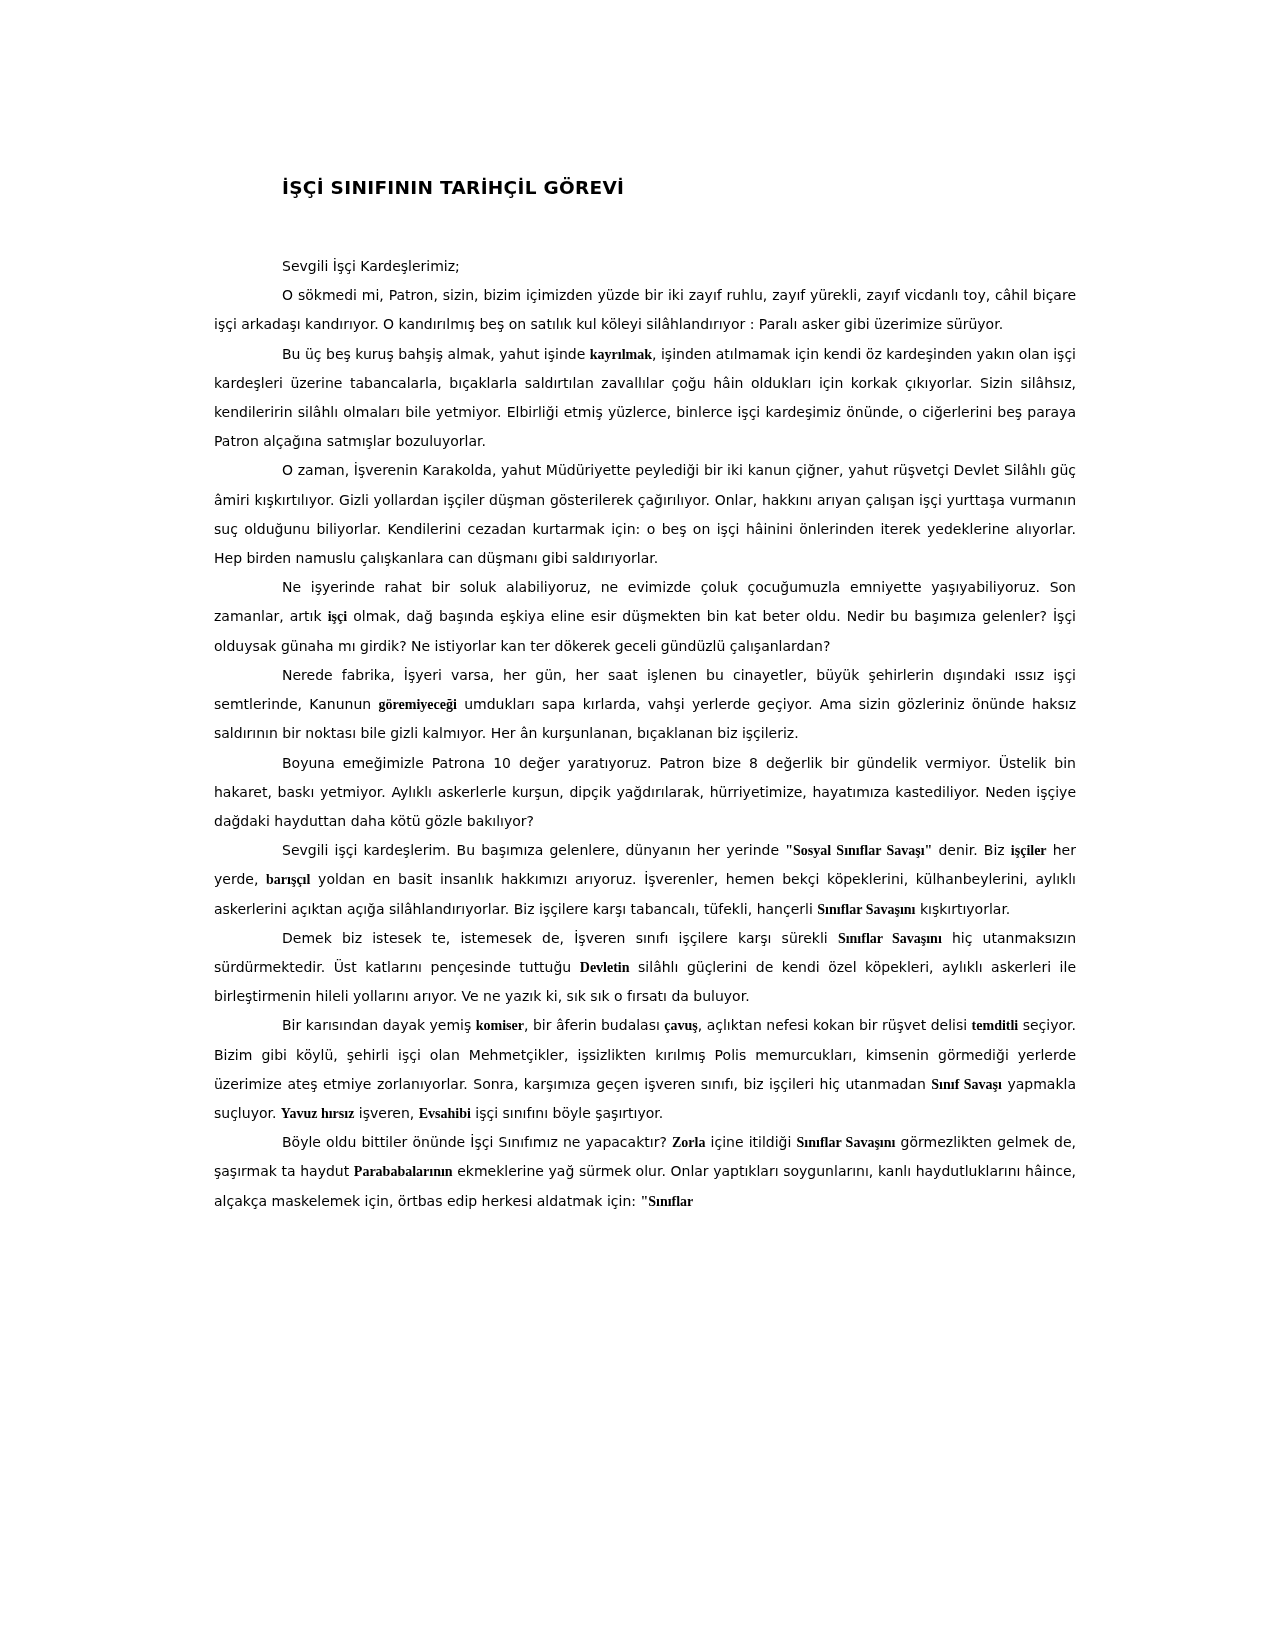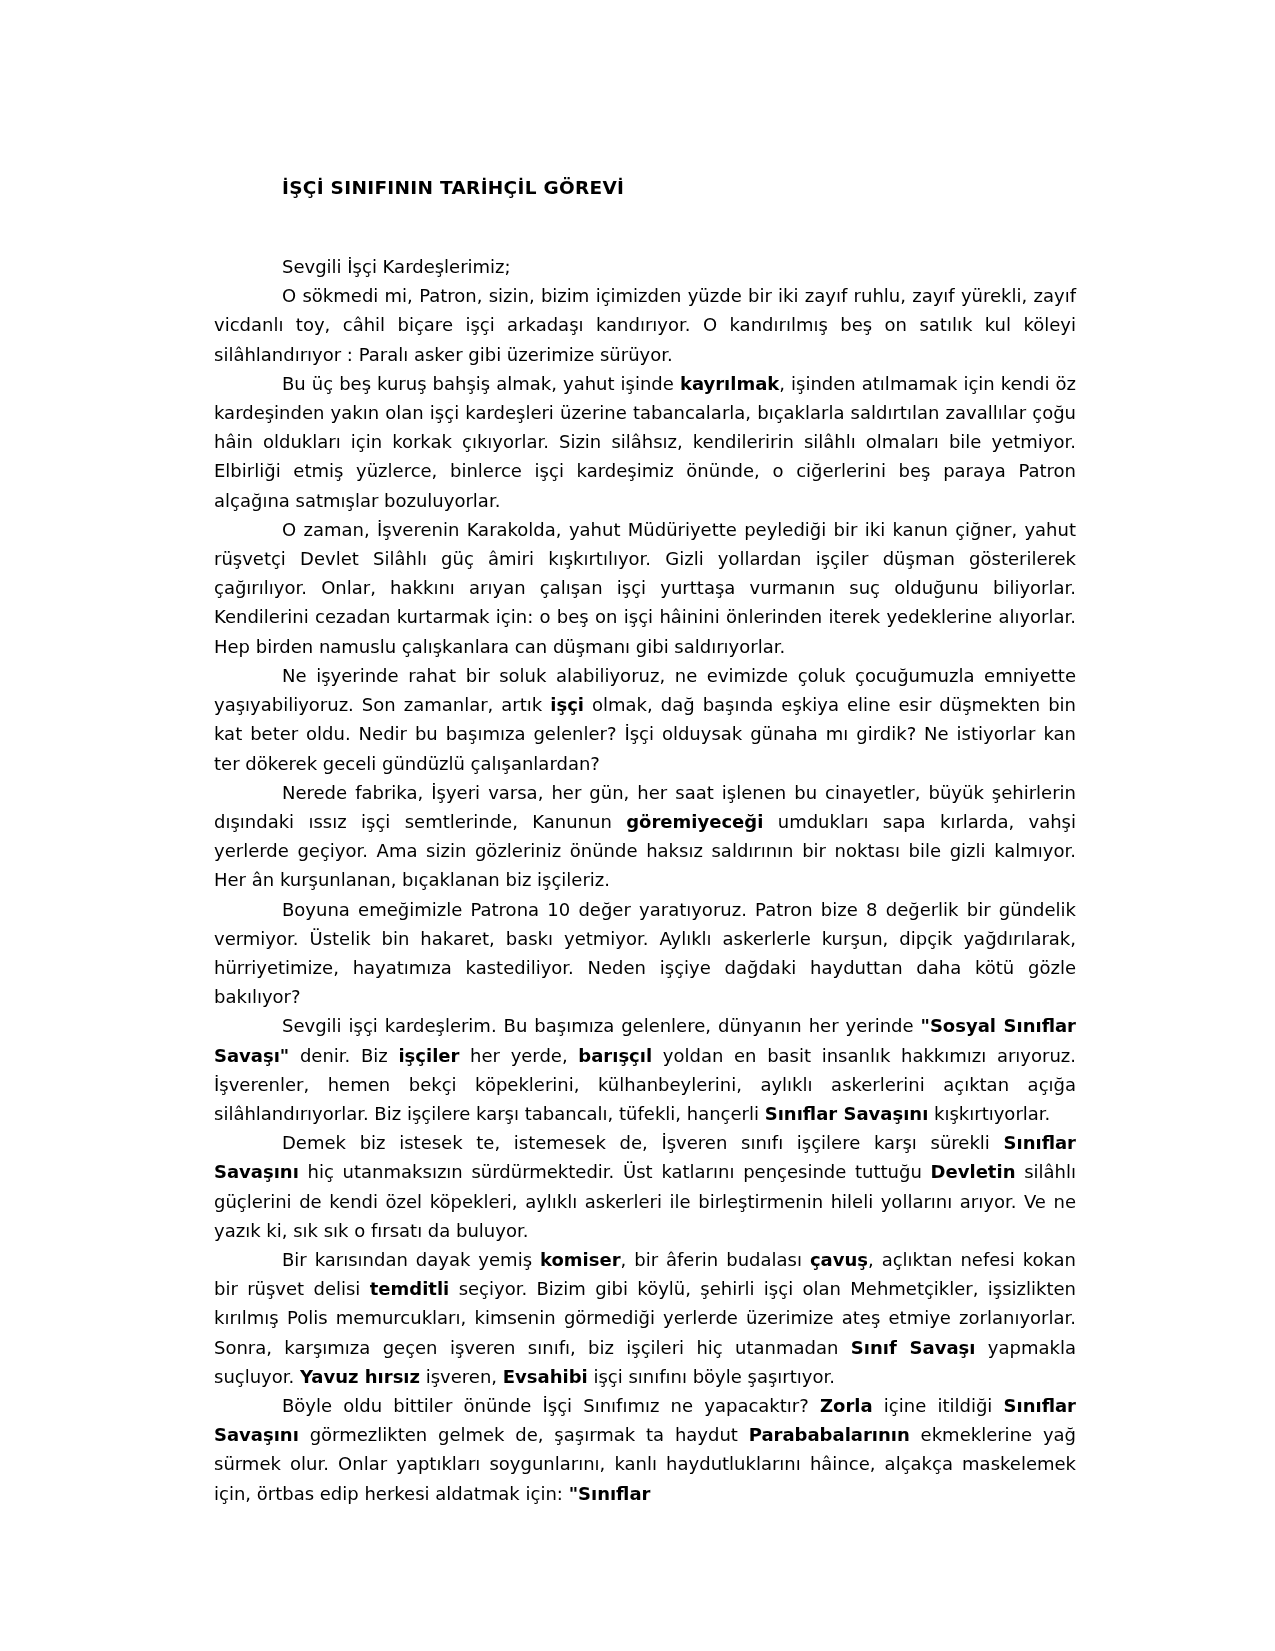--- a/index.html
+++ b/index.html
@@ -33,32 +33,32 @@
     font-weight: bold;
     letter-spacing: 0.3px;
     margin: 0 0 0 68px;
     line-height: 1.3;
     white-space: nowrap;
   }
   .title-gap {
     height: 52px;
   }
   .para {
-    font-size: 18px;
+    font-size: 14px;
     line-height: 29.2px;
     text-align: justify;
     text-justify: inter-word;
     margin: 0;
     hyphens: none;
     word-spacing: 0px;
   }
   .para.indent {
     text-indent: 68px;
   }
-  b, strong { font-weight: bold; }
+  b, strong { font-weight: bold; font-family: Liberation Serif, serif; }
 </style>
 </head>
 <body>
 
 <div class="page">
   <div class="doc-body">
 
     <h1 class="doc-title">İŞÇİ SINIFININ TARİHÇİL GÖREVİ</h1>
 
     <div class="title-gap"></div>

